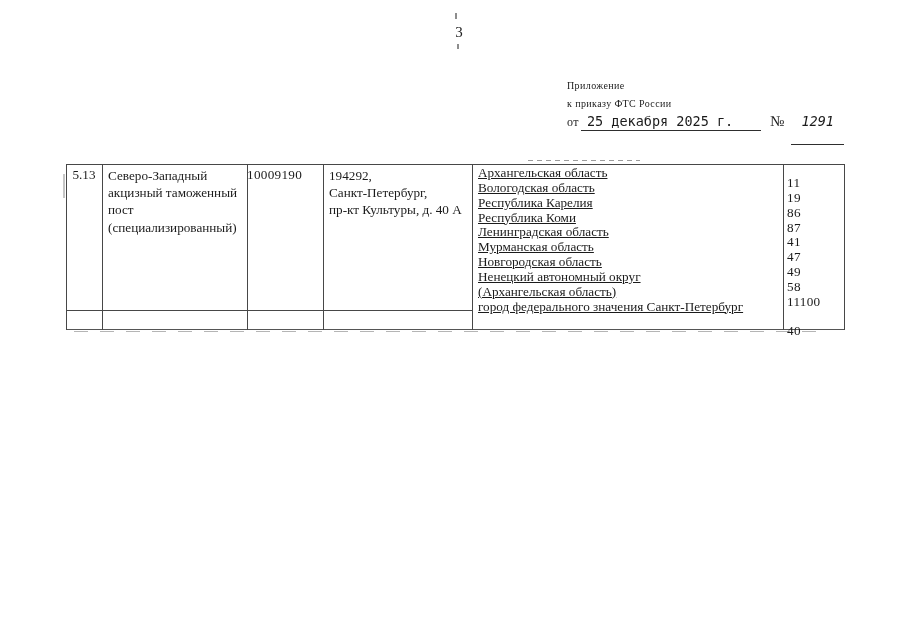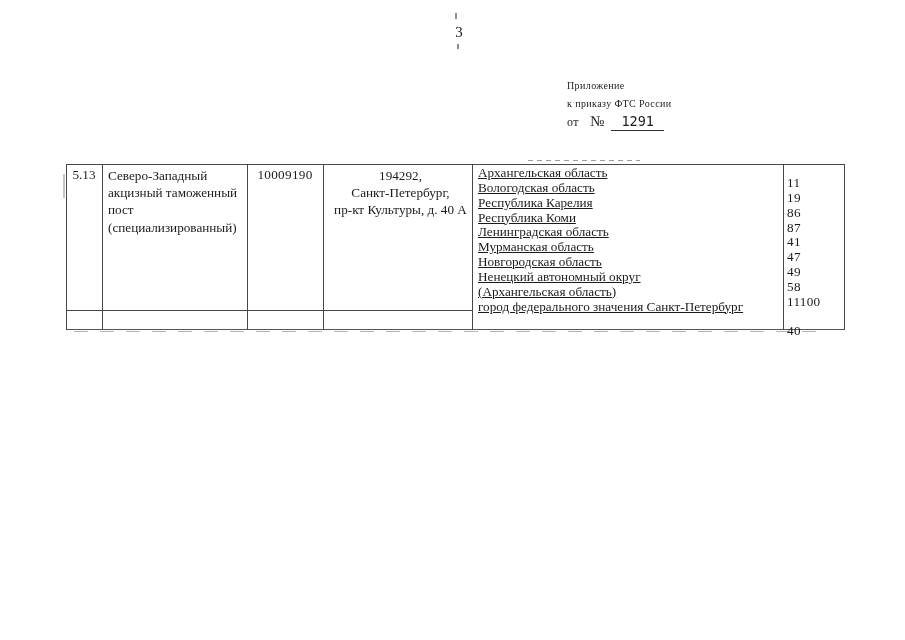--- a/index.html
+++ b/index.html
@@ -20,21 +20,21 @@
   
   .header-block { position:absolute; left:567px; top:77px; width:285px; }
   .header-line { font-size:10px; line-height:17.5px; letter-spacing:0.4px; white-space:nowrap; }
   .header-fill-line { display:flex; align-items:baseline; margin-top:1px; }
   .from-label { font-size:12px; letter-spacing:0.4px; margin-right:2px; }
   .blank { border-bottom:1.5px solid #2e2e2e;
     font-family:"DejaVu Sans Mono","Liberation Mono",monospace;
     font-size:13.5px; white-space:nowrap; }
   .blank.date { width:180px; padding-left:6px; padding-bottom:1px; }
   .number-label { font-size:15px; margin-left:9px; margin-right:7px; }
-  .blank.num { width:53px; text-align:center; padding-bottom:1px; }
+  .blank.num { width:53px; text-align:center; padding-bottom:15px;font-style:italic; }
 
   
   .doc-table { position:absolute; left:66px; top:164px; width:779px; height:166px;
     font-size:13.2px; }
   .tl { position:absolute; background:#474747; }
   .tl.h { height:1.4px; }
   .tl.v { width:1.4px; top:0; height:166px; }
   .border-top    { top:0; left:0; width:779px; }
   .border-bottom { top:164.6px; left:0; width:779px; background:#555; height:1.8px; }
   .border-bottom-ghost { position:absolute; top:167.2px; left:8px; width:750px; height:1.2px;
@@ -48,40 +48,41 @@
   .v-col5  { left:717px; }
   .v-right { left:777.6px; }
   .artifact-dash-top { position:absolute; left:462px; top:-4.5px; width:112px; height:1.6px;
     background:repeating-linear-gradient(90deg,#9c9c9c 0 5px,transparent 5px 9px); }
   .artifact-smudge { position:absolute; left:-3px; top:10px; width:2px; height:24px;
     background:#c6c6c6; }
 
   .cell { position:absolute; }
   .cell-index   { left:0; top:3px; width:36px; text-align:center; }
   .cell-name    { left:42px; top:3px; width:138px; line-height:17.2px; }
-  .cell-code    { left:181px; top:3px; width:76px; text-align:center; letter-spacing:0.3px; }
-  .cell-address { left:263px; top:3px; width:143px; line-height:17.2px;text-align:center; }
+  .cell-code    { left:181px; top:3px; width:76px; text-align:left; letter-spacing:0.3px; }
+  .cell-address { left:263px; top:3px; width:143px; line-height:17.2px; }
   .cell-regions { left:412px; top:2px; width:303px; line-height:14.85px;text-decoration:underline; }
   .cell-region-codes { left:721px; top:12px; width:54px; line-height:14.85px; letter-spacing:0.3px; }
   .tline { white-space:nowrap; }
 </style>
 </head>
 <body>
 
 <div class="page">
 
   <div class="fold-mark top"></div>
   <div class="page-number">3</div>
   <div class="fold-mark bot"></div>
 
   <div class="header-block">
     <div class="header-line">Приложение</div>
     <div class="header-line">к приказу ФТС России</div>
     <div class="header-fill-line">
       <span class="from-label">от</span>
+      <span class="blank date">25 декабря 2025 г.</span>
       <span class="number-label">№</span>
       <span class="blank num">1291</span>
     </div>
   </div>
 
   <div class="doc-table">
     <div class="artifact-dash-top"></div>
     <div class="artifact-smudge"></div>
 
     <div class="tl h border-top"></div>

